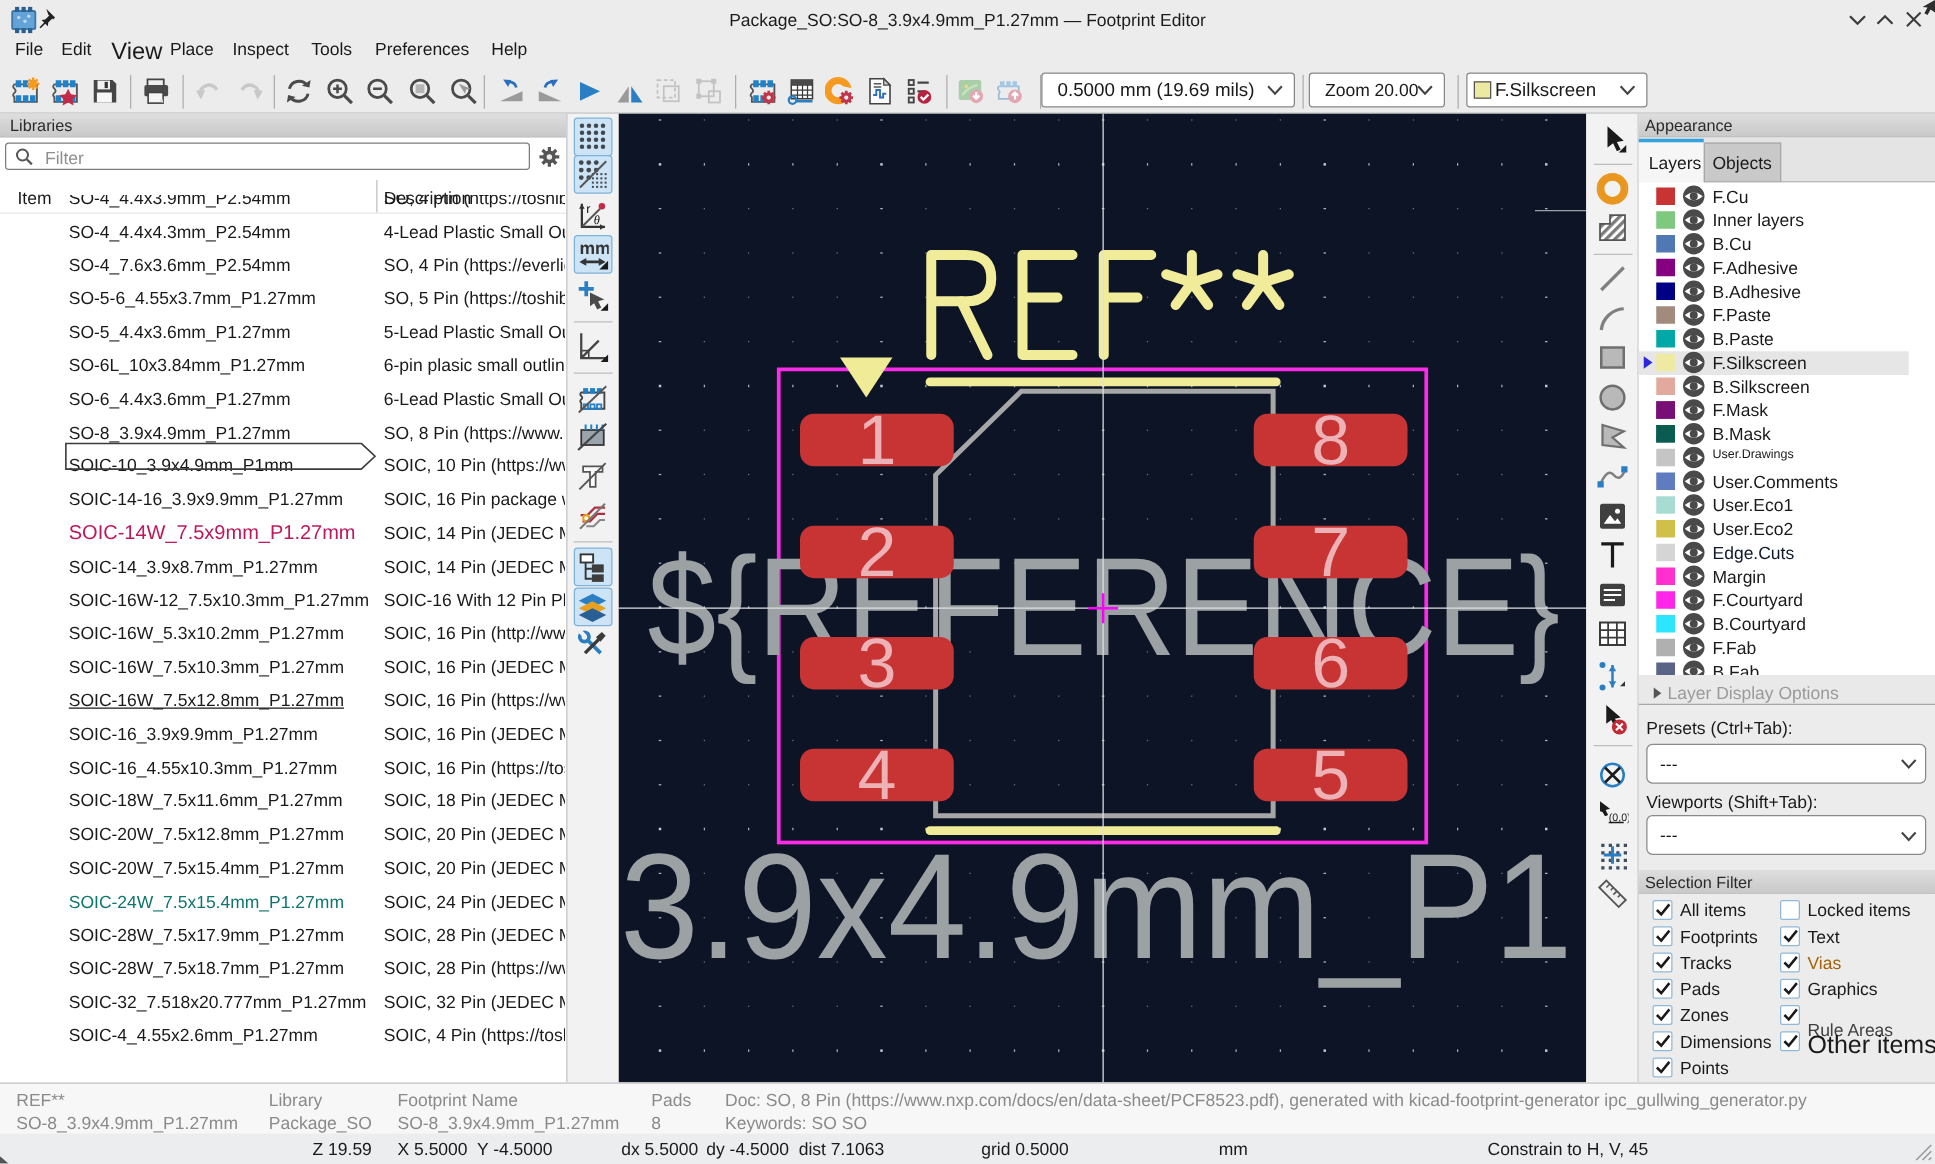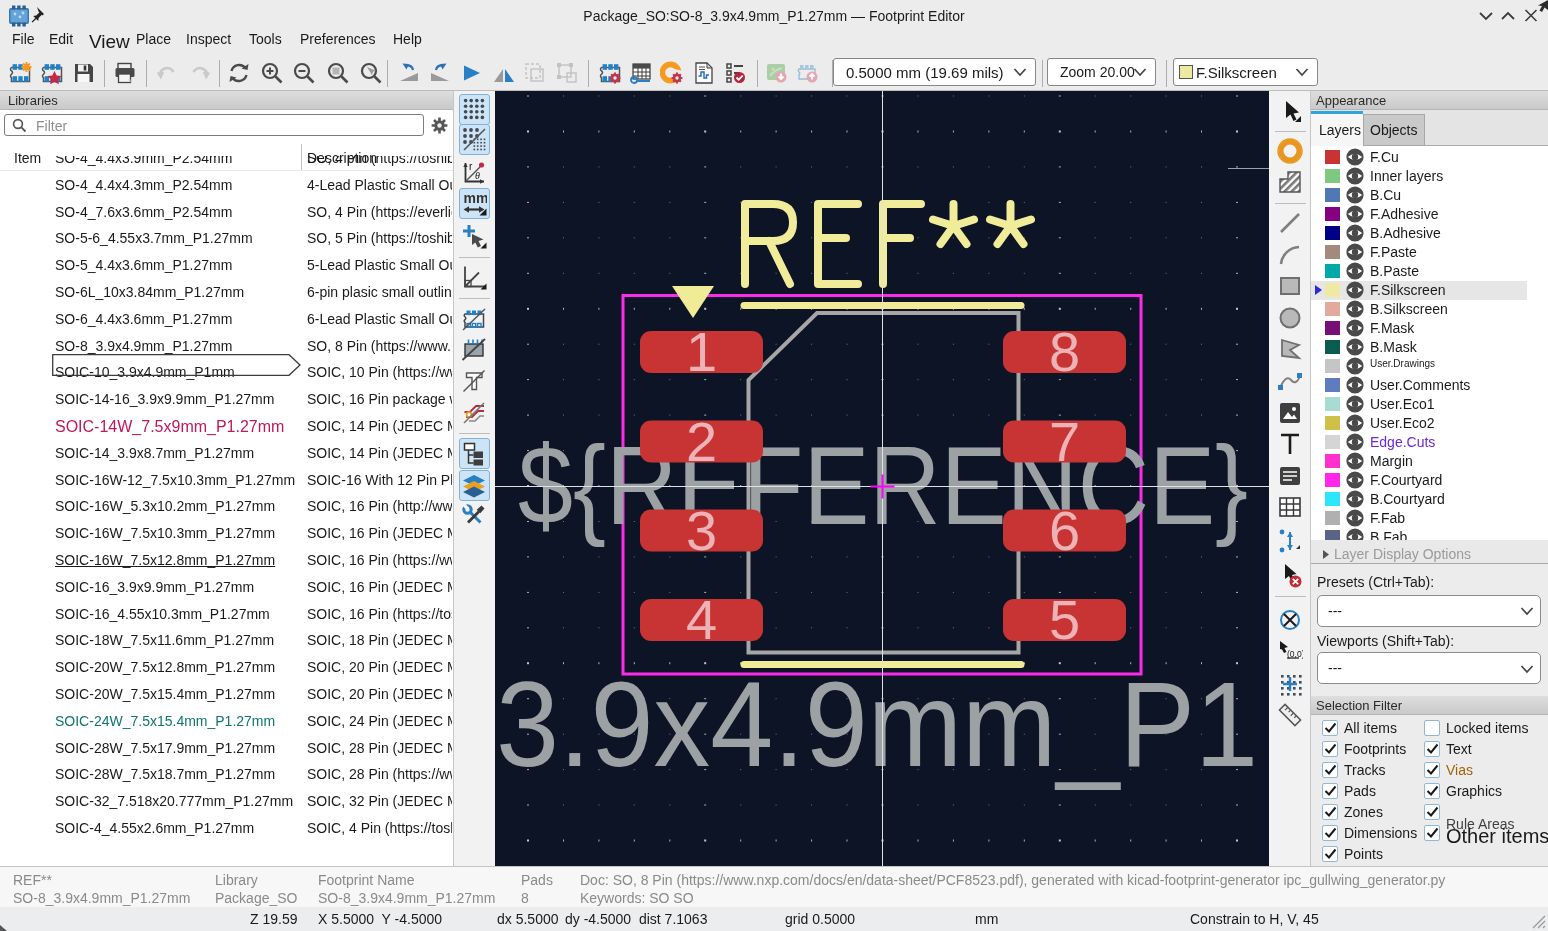--- a/index.html
+++ b/index.html
@@ -1198,21 +1198,21 @@
     <path d="M1.8 9 Q9 2.8 16.2 9 Q9 15.2 1.8 9 Z" fill="#fff"></path>
     <circle cx="9" cy="9" r="3.2" fill="#4a4a4a"></circle>
   </svg>
 <div class="t" style="left:1370px;top:415px;font-size:14px;color:#1a1a1a;">User.Eco2</div>
 <div class="abs" style="left:1325px;top:435px;width:15px;height:14px;background:#d5d5d5;"></div>
 <svg class="abs" style="left:1346px;top:433px" width="18" height="18" viewBox="0 0 18 18">
     <circle cx="9" cy="9" r="8.6" fill="#4a4a4a"></circle>
     <path d="M1.8 9 Q9 2.8 16.2 9 Q9 15.2 1.8 9 Z" fill="#fff"></path>
     <circle cx="9" cy="9" r="3.2" fill="#4a4a4a"></circle>
   </svg>
-<div class="t" style="left:1370px;top:434px;font-size:14px;color:#6d28d9;">Edge.Cuts</div>
+<div class="t" style="left:1370px;top:434px;font-size:14px;color:#0f172a;">Edge.Cuts</div>
 <div class="abs" style="left:1325px;top:454px;width:15px;height:14px;background:#ff30cd;"></div>
 <svg class="abs" style="left:1346px;top:452px" width="18" height="18" viewBox="0 0 18 18">
     <circle cx="9" cy="9" r="8.6" fill="#4a4a4a"></circle>
     <path d="M1.8 9 Q9 2.8 16.2 9 Q9 15.2 1.8 9 Z" fill="#fff"></path>
     <circle cx="9" cy="9" r="3.2" fill="#4a4a4a"></circle>
   </svg>
 <div class="t" style="left:1370px;top:453px;font-size:14px;color:#1a1a1a;">Margin</div>
 <div class="abs" style="left:1325px;top:473px;width:15px;height:14px;background:#ff26e9;"></div>
 <svg class="abs" style="left:1346px;top:471px" width="18" height="18" viewBox="0 0 18 18">
     <circle cx="9" cy="9" r="8.6" fill="#4a4a4a"></circle>

